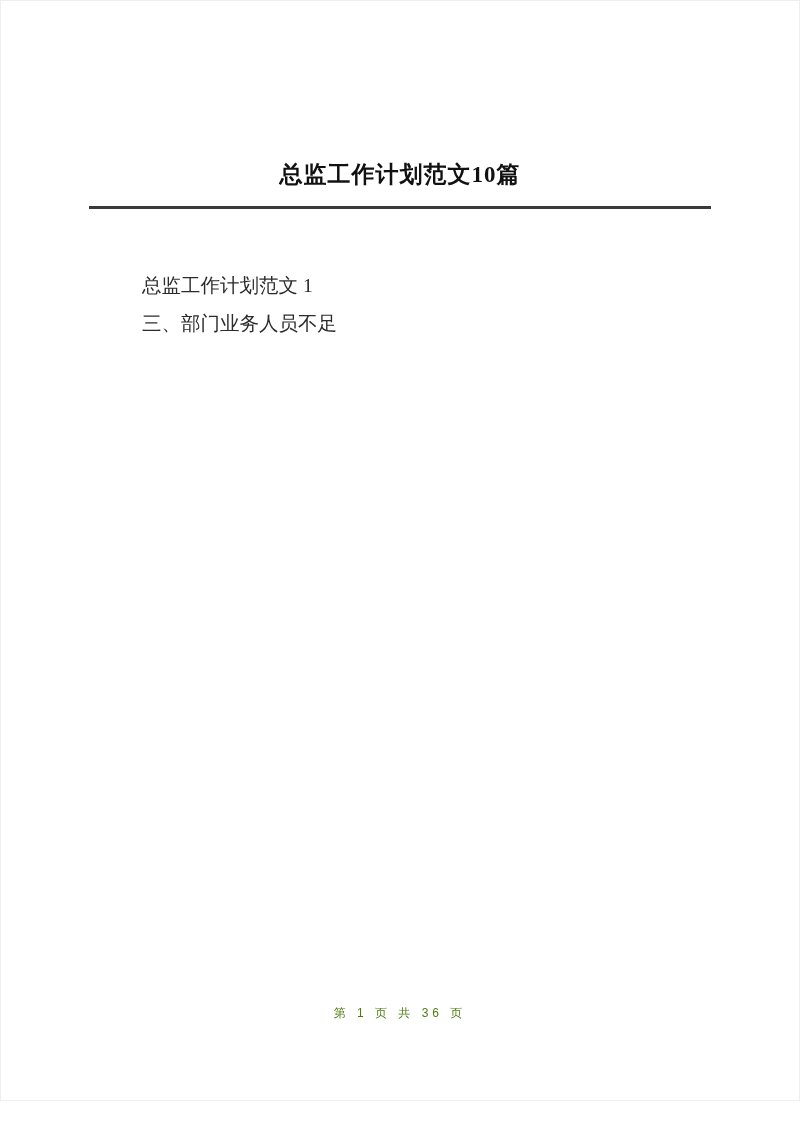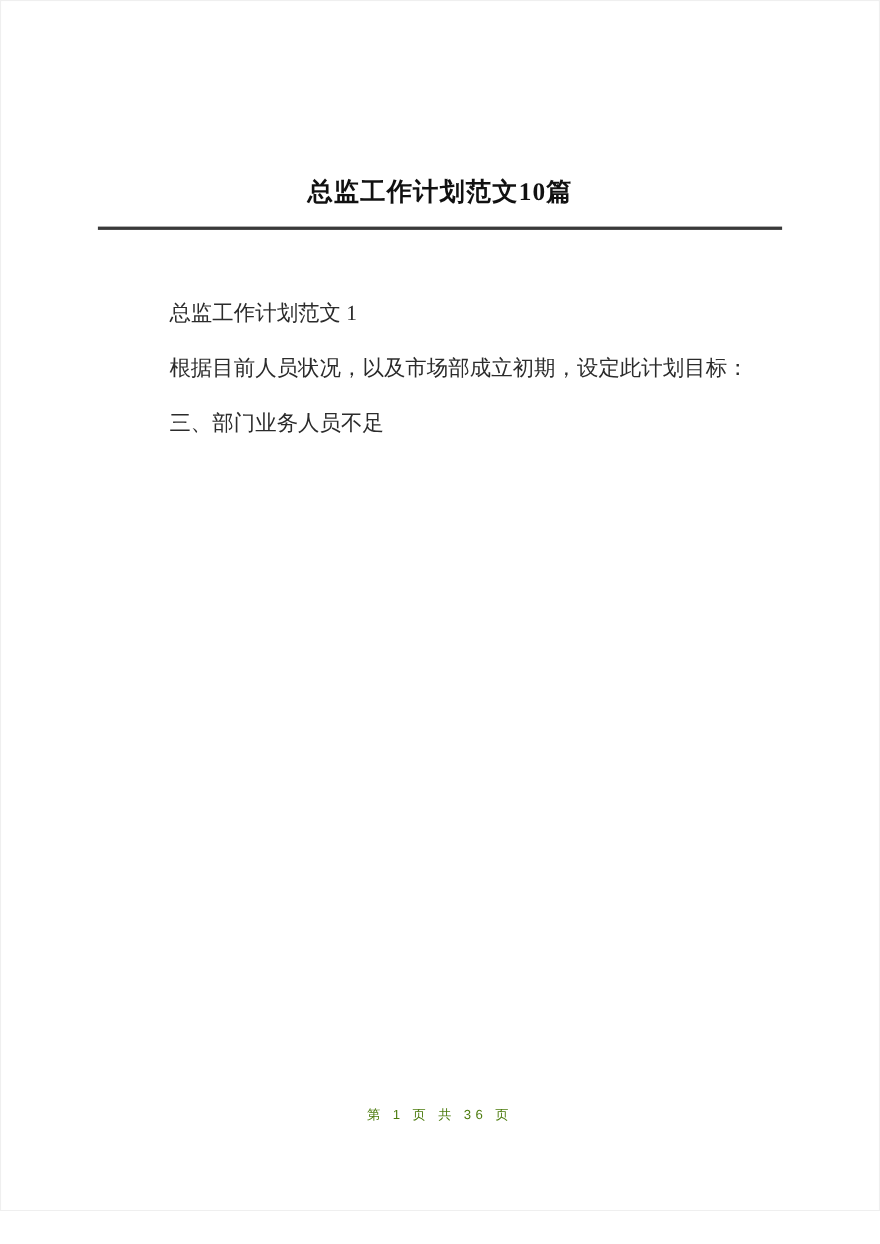--- a/index.html
+++ b/index.html
@@ -30,21 +30,21 @@
   }
   .title-rule {
     border: none;
     border-top: 3px solid #3a3a3a;
     margin: 16px 88px 0 88px;
   }
   .doc-body {
     margin: 58px 98px 0 102px;
   }
   .para {
-    margin: 12px;
+    margin: 0;
     padding: 0;
     font-size: 19.5px;
     line-height: 38px;
     color: #2b2b2b;
     text-indent: 2em;
     text-align: justify;
     word-break: break-all;
   }
   .page-footer {
     position: absolute;
@@ -64,21 +64,20 @@
 <body>
 
 <div class="page">
 
   <h1 class="doc-title">总监工作计划范文10篇</h1>
 
   <hr class="title-rule">
 
   <div class="doc-body" id="paragraphs">
       <p class="para">总监工作计划范文 1</p>
-      <p class="para">根据目前人员状况，以及市场部成立初期，设定此计划目标：</p>
       <p class="para">三、部门业务人员不足</p>
     </div>
 
   <div class="page-footer">
     <span>第 1 页 共 36 页</span>
   </div>
 
 </div>
 
 </body></html>

